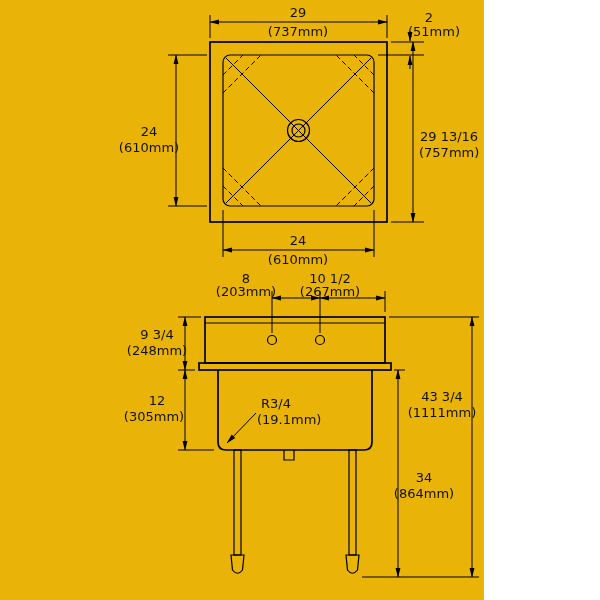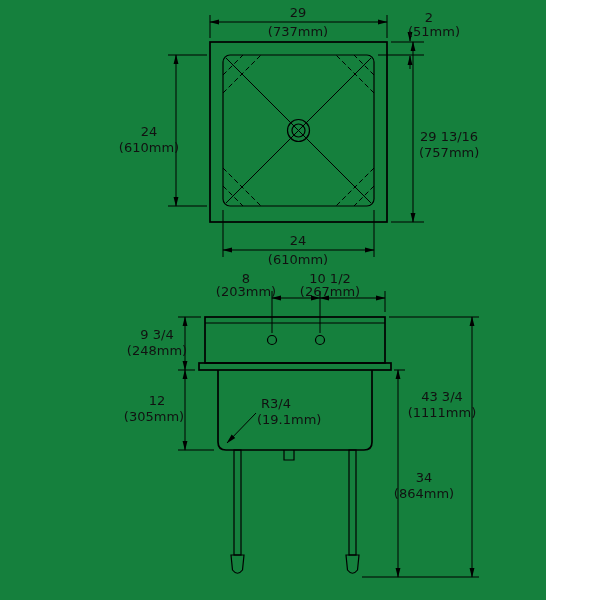--- a/index.html
+++ b/index.html
@@ -1,17 +1,17 @@
 <!DOCTYPE html>
 <html><head>
 <meta charset="utf-8">
 <style>
   html,body{margin:0;padding:0;background:#ffffff;}
   .canvas{
-    width:546px;height:600px;background:#15803d;position:relative;
+    width:484px;height:600px;background:#eab308;position:relative;
     font-family:"DejaVu Sans","Liberation Sans",sans-serif;
   }
   svg{display:block;}
   svg text{font-size:13px;fill:#111111;font-family:"DejaVu Sans","Liberation Sans",sans-serif;}
   .mid{text-anchor:middle;}
   .start{text-anchor:start;}
   .obj{stroke:#000000;fill:none;stroke-width:1.7;}
   .obj2{stroke:#000000;fill:none;stroke-width:1.2;}
   .dimln{stroke:#000000;fill:none;stroke-width:1;}
   .dash{stroke:#000000;fill:none;stroke-width:1;stroke-dasharray:5 3;}

